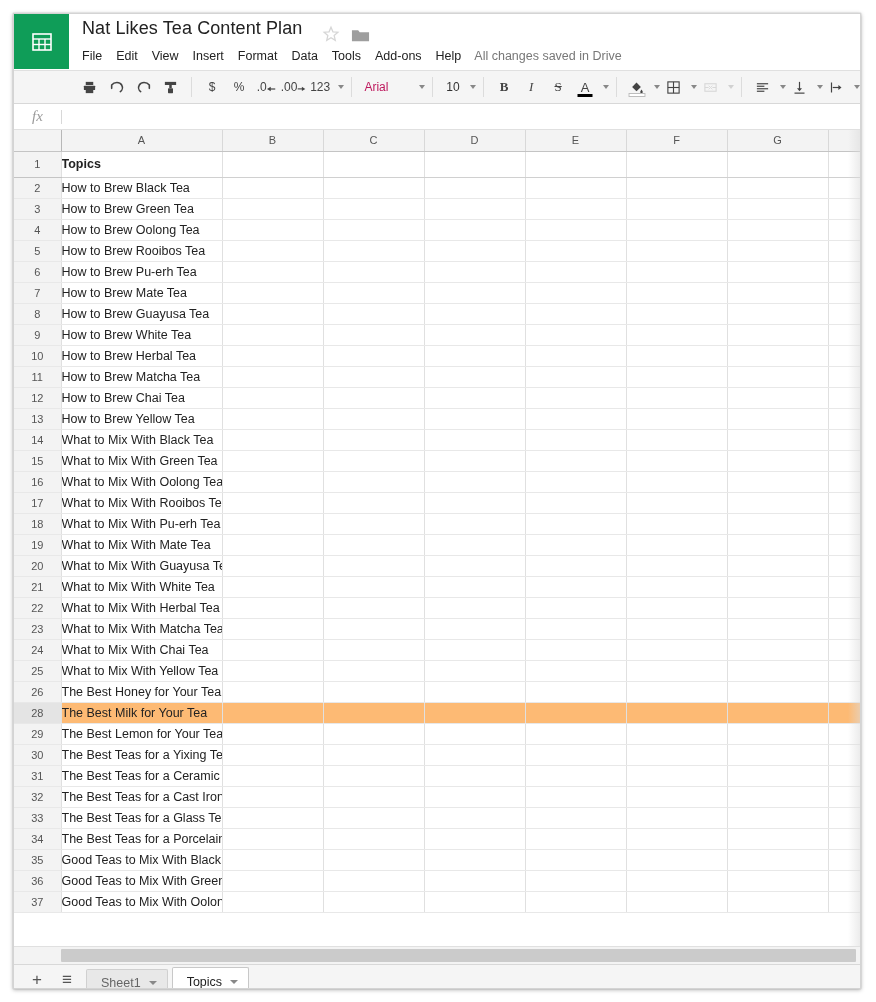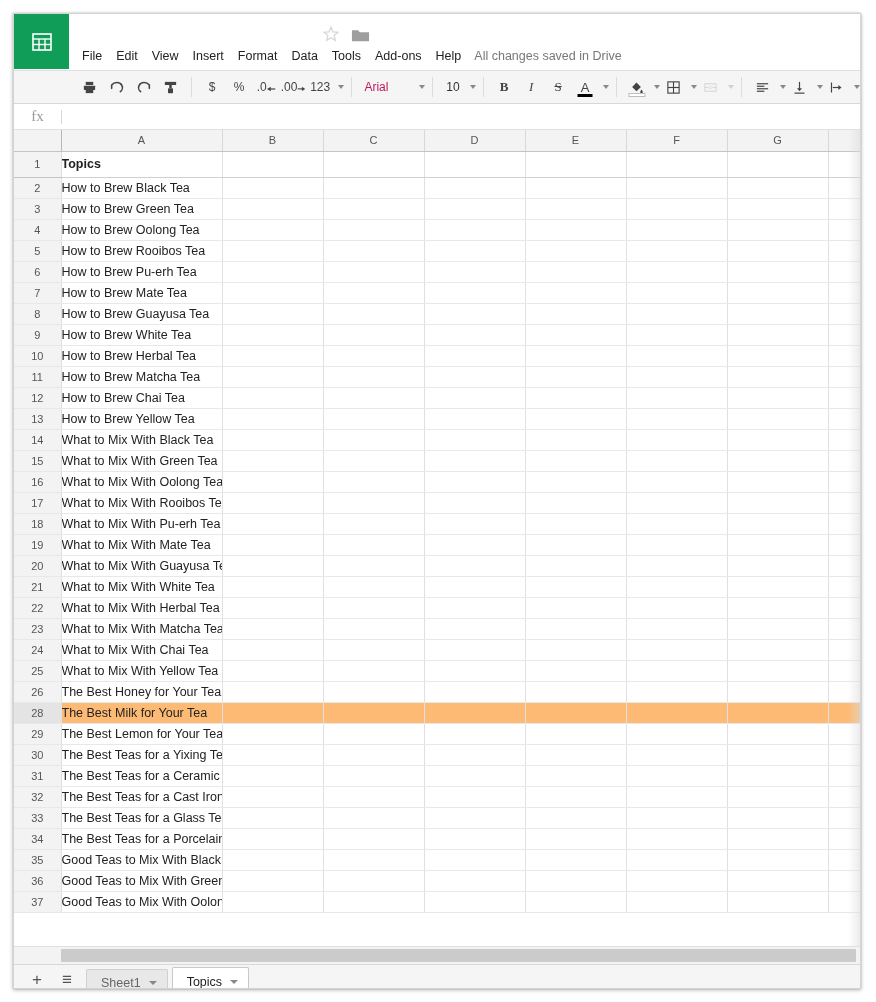--- a/index.html
+++ b/index.html
@@ -157,20 +157,21 @@
     height: 25px;
     background: #ffffff;
     border-bottom: 1px solid #e0e0e0;
     display: flex;
     align-items: center;
   }
   .fx-label {
     width: 47px;
     text-align: center;
     font-family: "Liberation Serif", serif;
+    font-style: italic;
     font-size: 15px;
     color: #9a9a9a;
   }
   .fx-divider {
     width: 1px;
     height: 14px;
     background: #d8d8d8;
   }
   .formula-input {
     flex: 1;
@@ -342,20 +343,21 @@
       <div class="logo-box">
         <svg class="logo-grid" width="24" height="24" viewBox="0 0 24 24">
           <rect x="3" y="4" width="18" height="16" fill="none" stroke="#ffffff" stroke-width="1.6"></rect>
           <line x1="3" y1="9" x2="21" y2="9" stroke="#ffffff" stroke-width="1.4"></line>
           <line x1="3" y1="14.5" x2="21" y2="14.5" stroke="#ffffff" stroke-width="1.4"></line>
           <line x1="9" y1="9" x2="9" y2="20" stroke="#ffffff" stroke-width="1.4"></line>
           <line x1="15" y1="9" x2="15" y2="20" stroke="#ffffff" stroke-width="1.4"></line>
         </svg>
       </div>
 
+      <div class="doc-title">Nat Likes Tea Content Plan</div>
 
       <svg class="star-icon" viewBox="0 0 24 24">
         <polygon points="12,3 14.6,9.1 21.2,9.6 16.2,13.9 17.7,20.4 12,16.9 6.3,20.4 7.8,13.9 2.8,9.6 9.4,9.1" fill="none" stroke="#d6d6d6" stroke-width="1.7"></polygon>
       </svg>
 
       <svg class="folder-icon" viewBox="0 0 24 18">
         <path d="M1,3 L9,3 L11,5.5 L23,5.5 L23,17 L1,17 Z" fill="#9e9e9e"></path>
       </svg>
 
       <div class="menubar">

